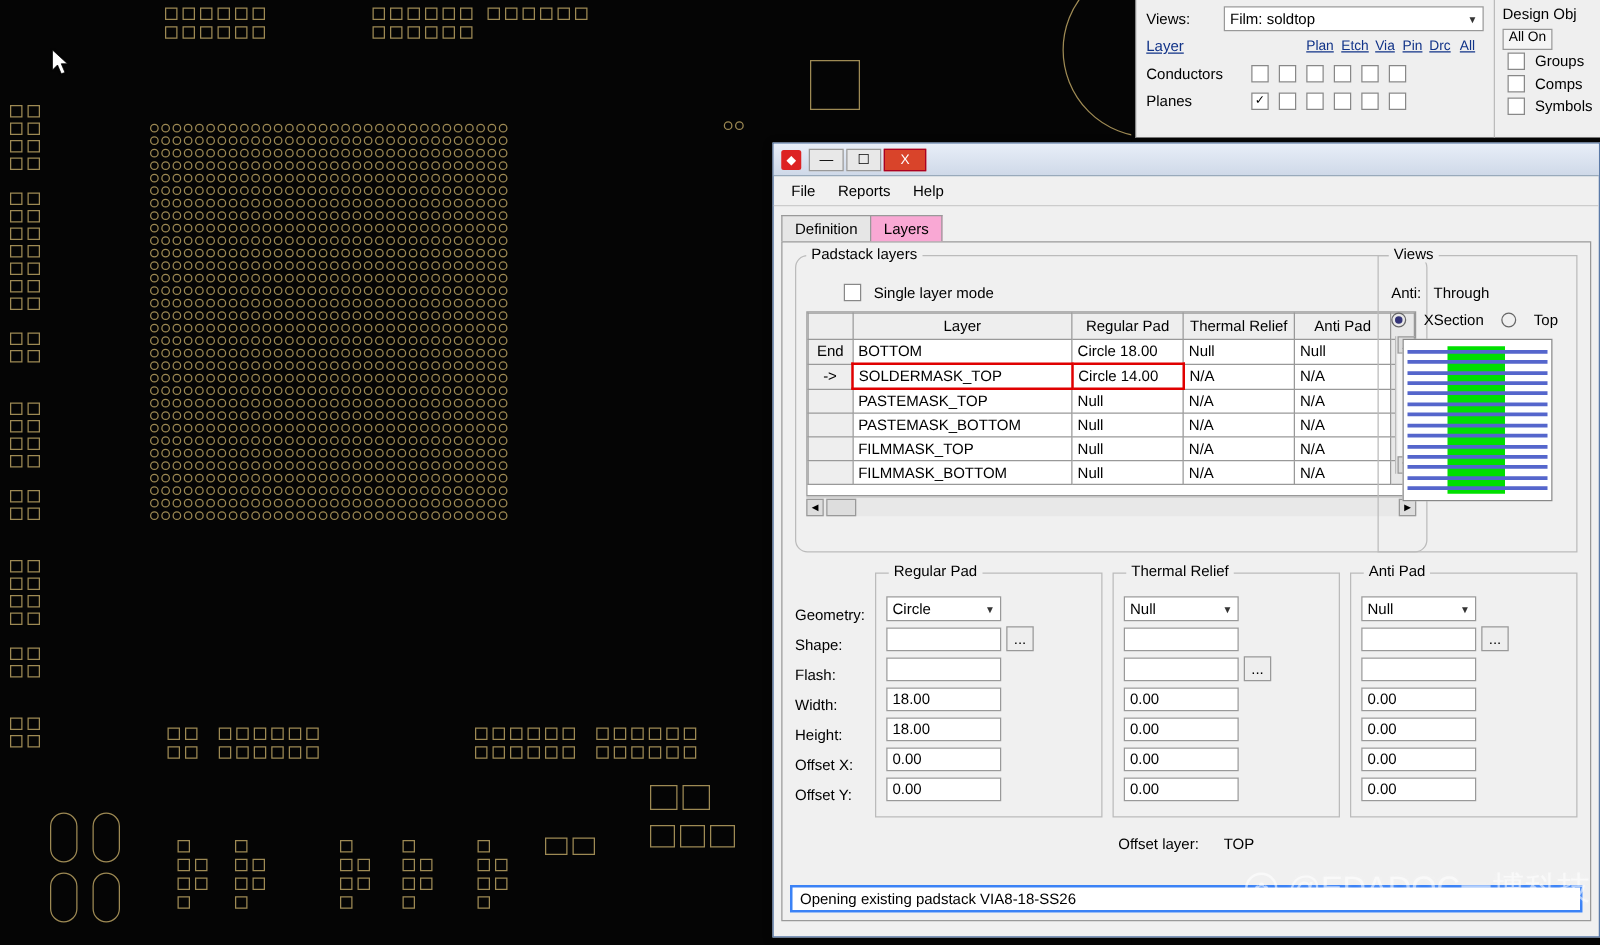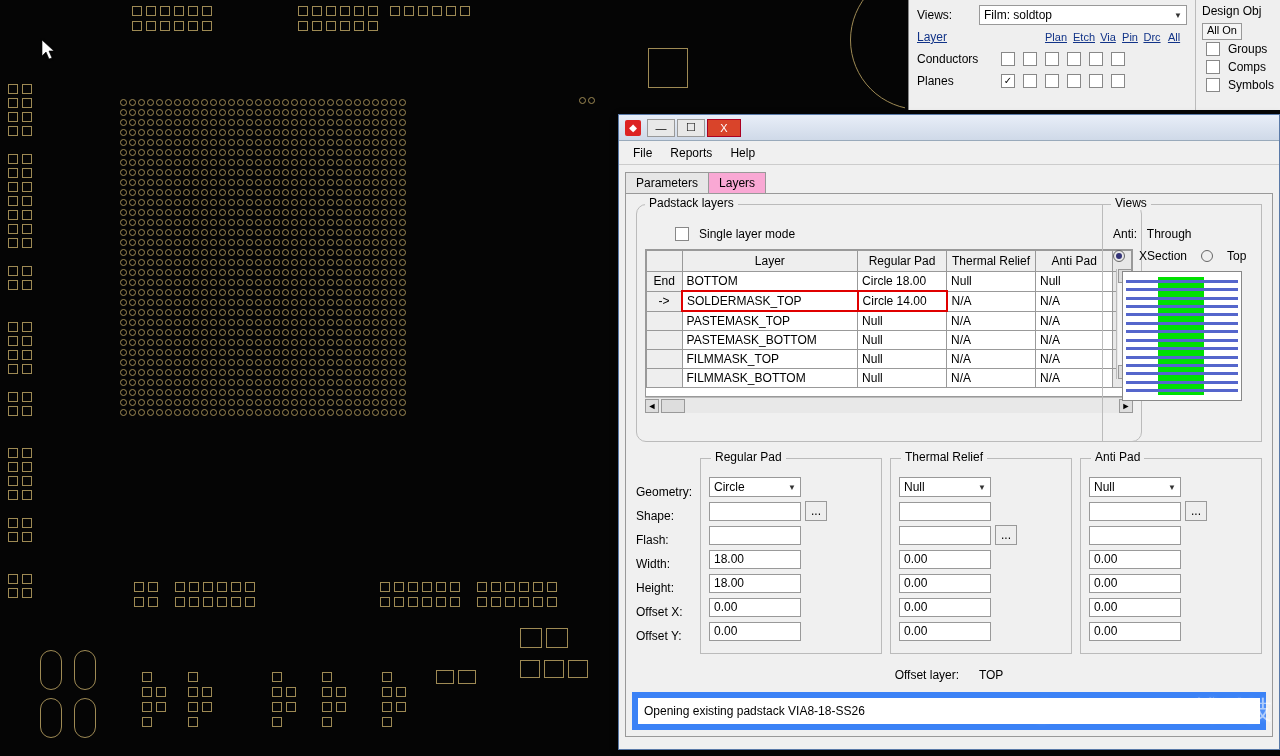--- a/index.html
+++ b/index.html
@@ -134,22 +134,22 @@
     flex:1;}
   .prop-col .ttl { position:absolute; top:-9px; left:10px; background:#f0f0f0; padding:0 4px;}
   .prop-row { display:flex; align-items:center; height:24px; gap:4px;}
   .txtin { border:1px solid #999; background:#fff; padding:2px 4px; width:92px; height:19px; font-family:inherit; font-size:12px;}
   .combo { border:1px solid #999; background:#fff; padding:1px 4px; width:92px; height:20px;
     display:flex; justify-content:space-between; align-items:center;}
   .dots-btn { width:22px; height:20px; border:1px solid #999; background:#eee;
     display:flex; align-items:center; justify-content:center;}
   .curlayer { position:absolute; left:0; right:0; bottom:54px;
     text-align:center; }
-  .statusbar { position:absolute; left:6px; right:6px; bottom:6px; height:38px;
-    border:6px solid #3b82f6; background:#fff; padding:2px 6px; display:flex; align-items:center;}
+  .statusbar { position:absolute; left:6px; right:6px; bottom:6px; height:22px;
+    border:2px solid #3b82f6; background:#fff; padding:2px 6px; display:flex; align-items:center;}
 
   .wm { position:absolute; right:8px; bottom:28px; color:#fff; opacity:0.6;
     font-size:26px; font-weight:500; display:flex; align-items:center; gap:8px;
     text-shadow:0 0 4px rgba(255,255,255,0.4);}
   .wm .paw{ width:26px; height:26px; border:2px solid #fff; border-radius:50%;
      display:flex;align-items:center;justify-content:center; font-size:14px;}
   .radio{ width:12px;height:12px;border:1px solid #666;border-radius:50%;display:inline-flex;
     align-items:center;justify-content:center;}
   .radio.checked::after{content:"";width:6px;height:6px;background:#337;border-radius:50%;}
 
@@ -379,21 +379,21 @@
       <div class="wbtn">☐</div>
       <div class="wbtn close">X</div>
     </div>
   </div>
   <div class="menubar">
     <span>File</span>
     <span>Reports</span>
     <span>Help</span>
   </div>
   <div class="tabbar">
-    <div class="tab">Parameters</div>
+    <div class="tab">Definition</div>
     <div class="tab active">Layers</div>
   </div>
   <div class="tabcontent">
 
     <div class="group" style="position:absolute;left:10px;top:10px;width:506px;height:238px;border-radius:10px;">
       <div class="group-title">Padstack layers</div>
       <div class="slm">
         <span class="cbox"></span>
         <span>Single layer mode</span>
       </div>

